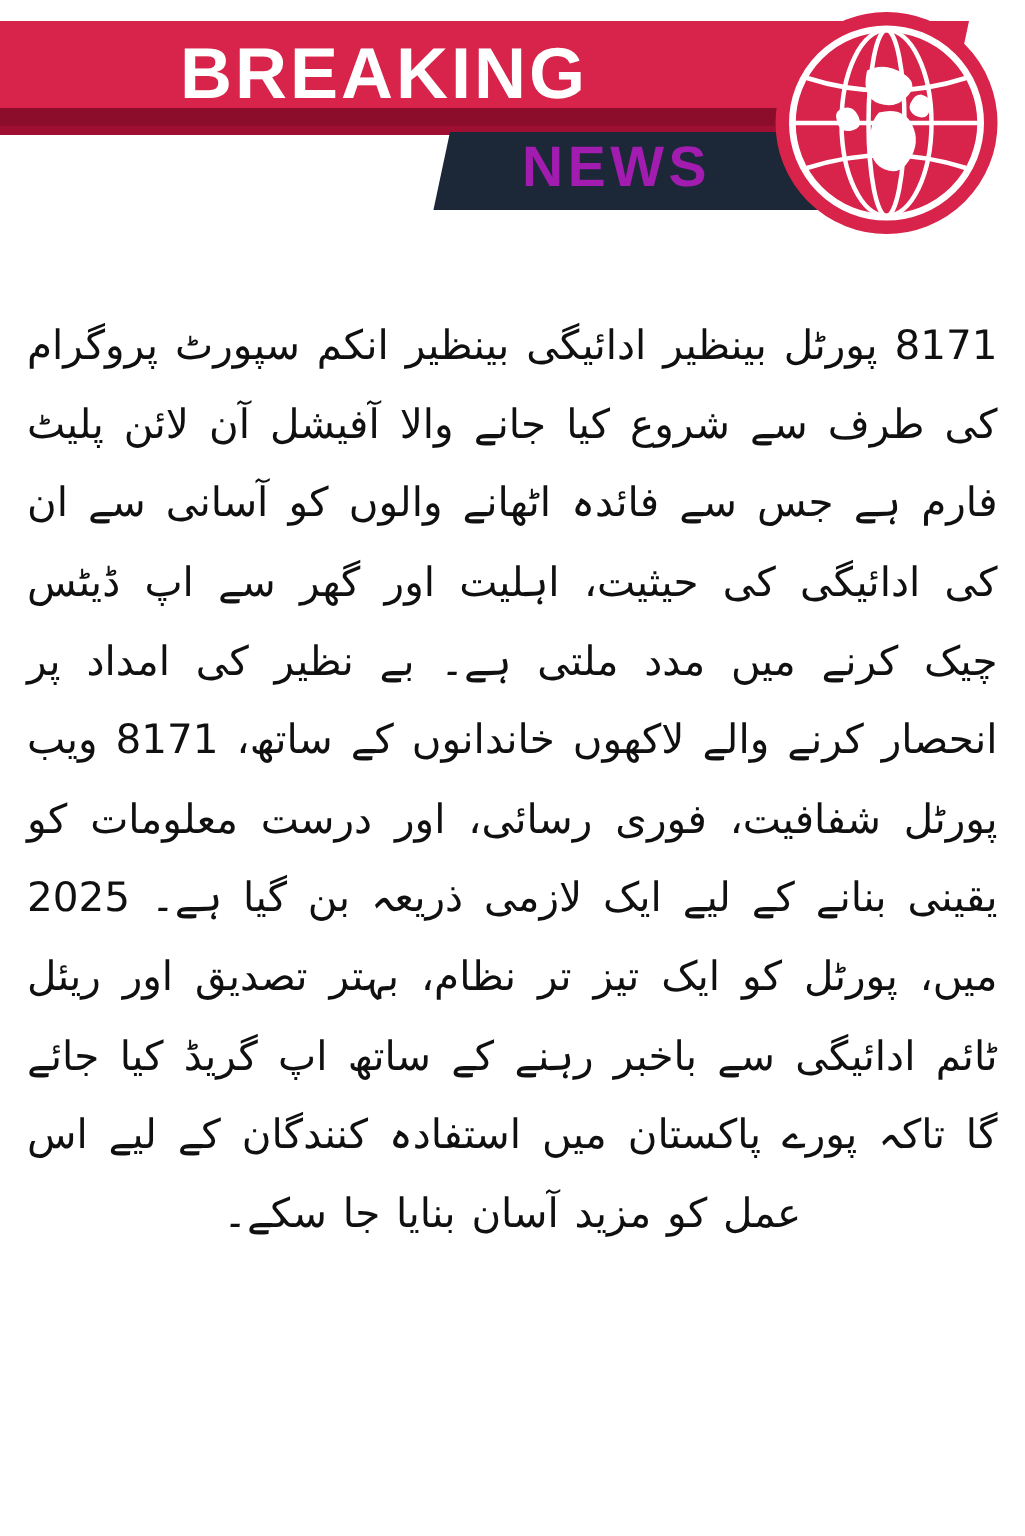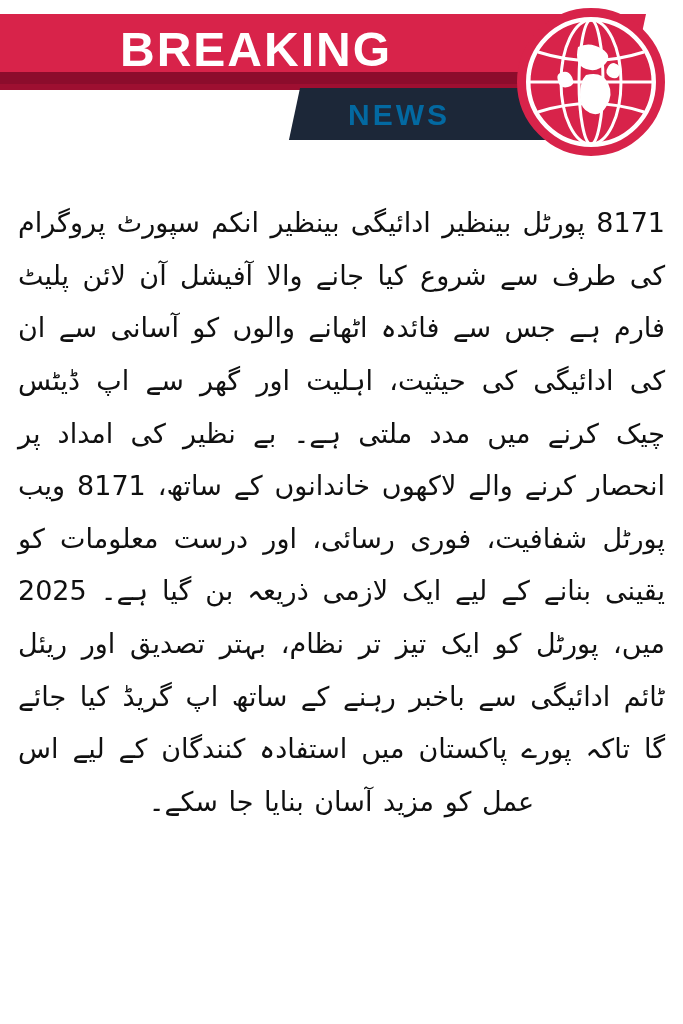--- a/index.html
+++ b/index.html
@@ -80,25 +80,25 @@
     width: 260px;
     height: 52px;
     background: #1c2738;
     transform: skewX(-12deg);
     transform-origin: left top;
   }
 
   .banner-news-text {
     position: absolute;
     left: 348px;
-    top: 98px;
-    font-size: 30px;
+    top: 91px;
+    font-size: 38px;
     font-weight: bold;
     letter-spacing: 3px;
-    color: #0369a1;
+    color: #a21caf;
     font-family: "Liberation Sans", sans-serif;
     text-transform: uppercase;
     z-index: 6;
   }
 
   
   .globe-badge {
     position: absolute;
     right: 18px;
     top: 8px;
@@ -115,21 +115,21 @@
     position: absolute;
     left: 50%;
     top: 50%;
     transform: translate(-50%, -50%);
   }
 
   
   .article {
     position: absolute;
     left: 0;
-    top: 170px;
+    top: 178px;
     width: 683px;
     padding: 0 18px;
     box-sizing: border-box;
   }
 
   .article-text {
     direction: rtl;
     text-align: justify;
     text-align-last: center;
     font-family: "DejaVu Sans", sans-serif;

